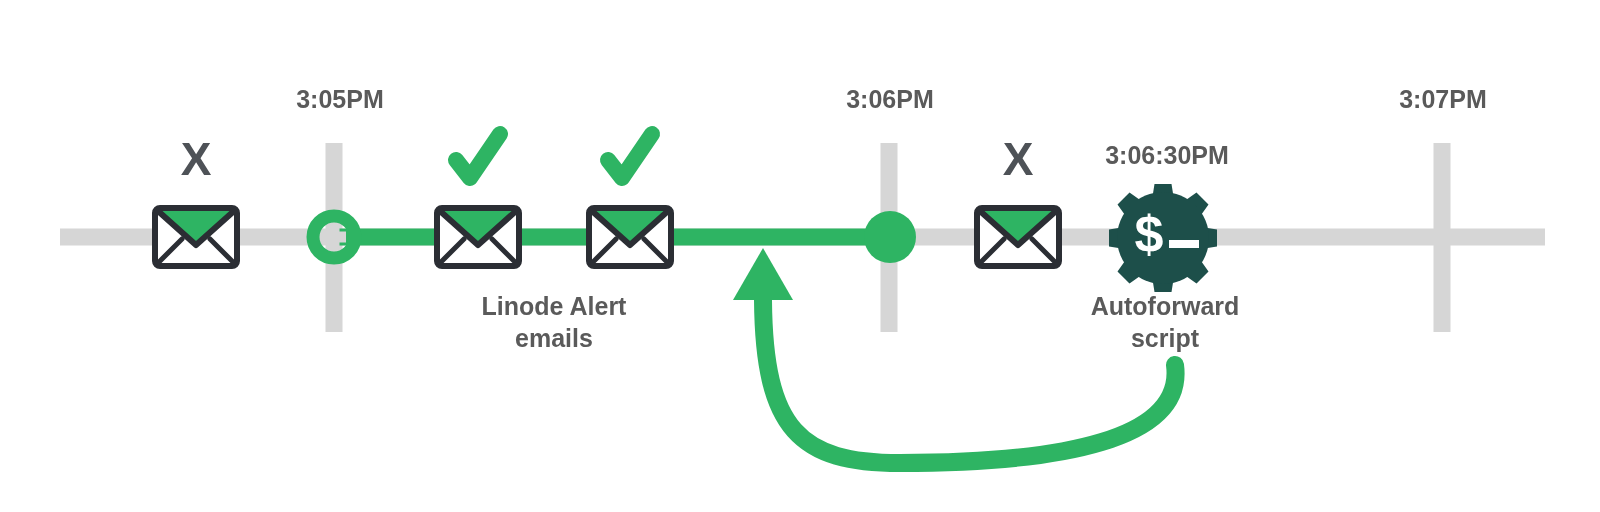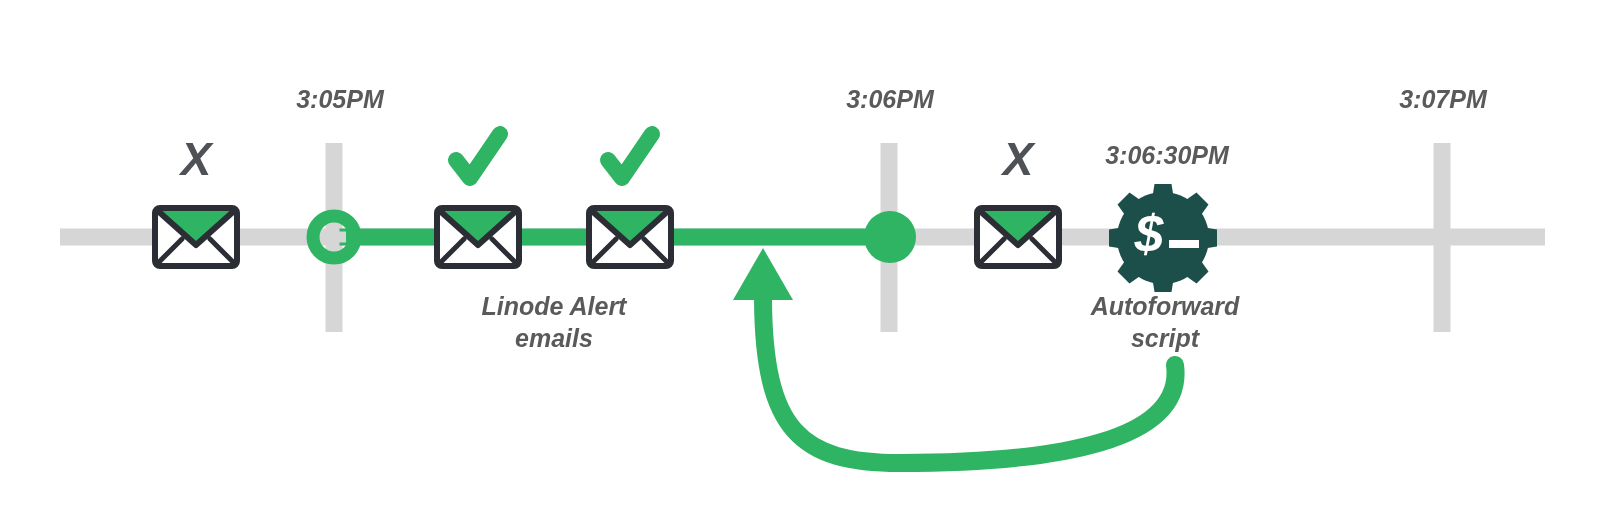--- a/index.html
+++ b/index.html
@@ -9,21 +9,20 @@
   }
   body {
     font-family: "Liberation Sans", sans-serif;
   }
   #stage {
     position: relative;
     width: 1600px;
     height: 512px;
     background: #ffffff;
     overflow: hidden;
-    font-style: italic;
   }
   #diagram {
     position: absolute;
     left: 0;
     top: 0;
     width: 1600px;
     height: 512px;
   }
   .tick-label {
     font-weight: bold;

